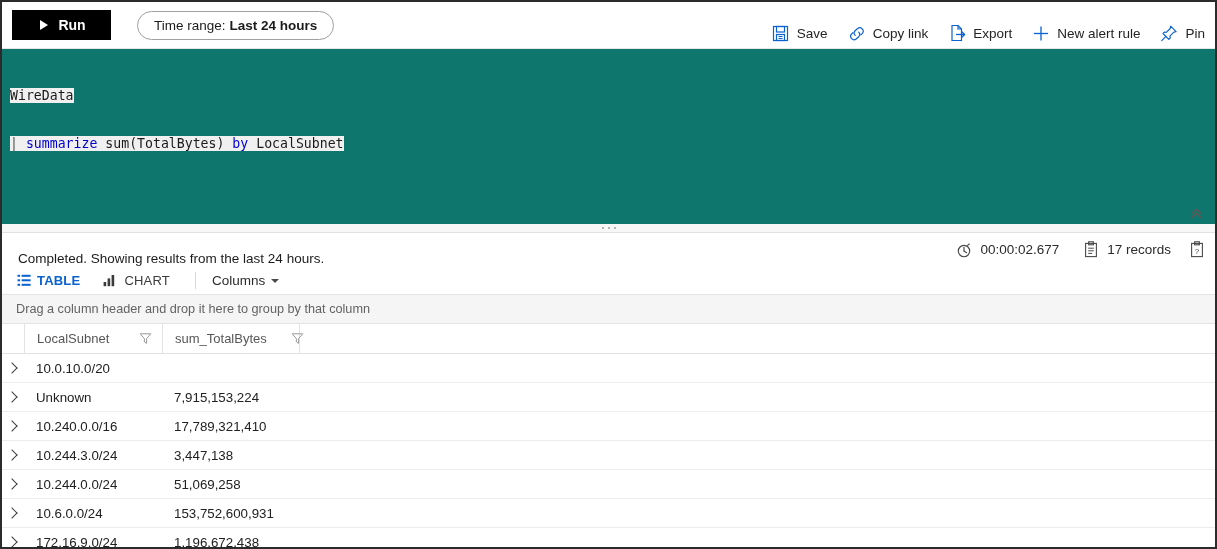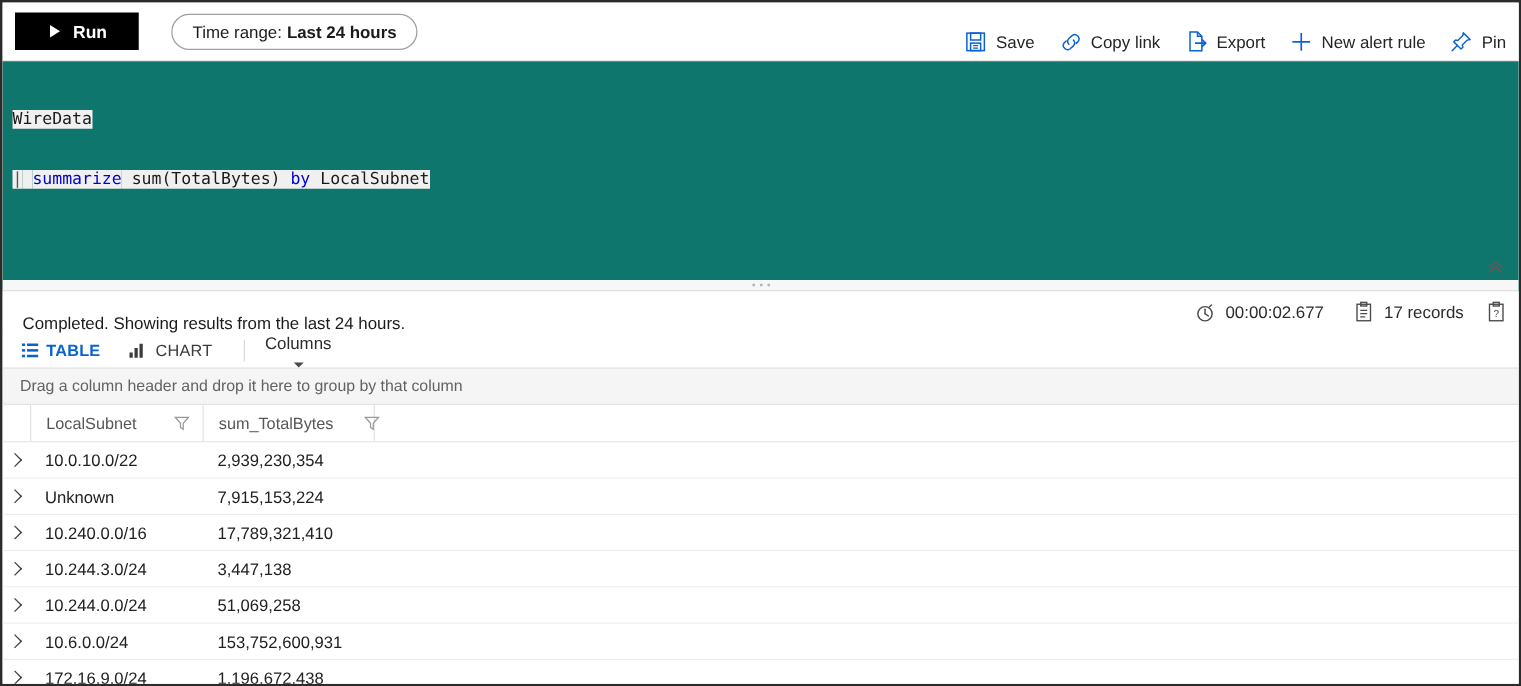--- a/index.html
+++ b/index.html
@@ -230,21 +230,20 @@
     background: #d8d8d8;
     margin: 0 16px 0 2px;
   }
   .columns-btn {
     display: flex;
     align-items: center;
     gap: 6px;
     font-size: 13.5px;
     color: #2b2b2b;
     cursor: pointer;
-    flex-direction: column;
   }
   .caret-dn {
     width: 0; height: 0;
     border-left: 4px solid transparent;
     border-right: 4px solid transparent;
     border-top: 4.5px solid #4a4a4a;
     margin-top: 2px;
   }
 
   
@@ -519,22 +518,21 @@
       </span>
     </div>
     <div class="gh-cell cfill"></div>
   </div>
 
   <div id="grid-body">
       <div class="grid-row">
         <div class="gr-gutter">
           <span class="chev-r"></span>
         </div>
-        <div class="gr-cell c1">10.0.10.0/22</div>
-        <div class="gr-cell c2">2,939,230,354</div>
+        <div class="gr-cell c1">10.0.10.0/20</div>
         <div class="gr-cell cfill"></div>
       </div>
       <div class="grid-row">
         <div class="gr-gutter">
           <span class="chev-r"></span>
         </div>
         <div class="gr-cell c1">Unknown</div>
         <div class="gr-cell c2">7,915,153,224</div>
         <div class="gr-cell cfill"></div>
       </div>

